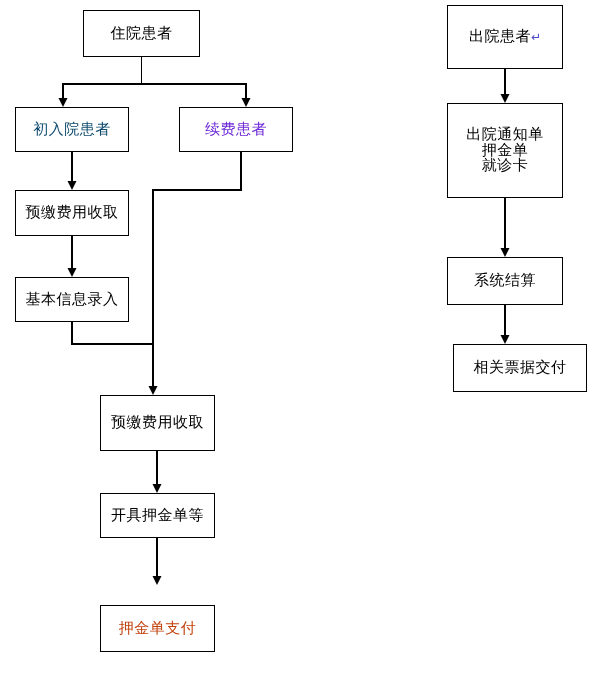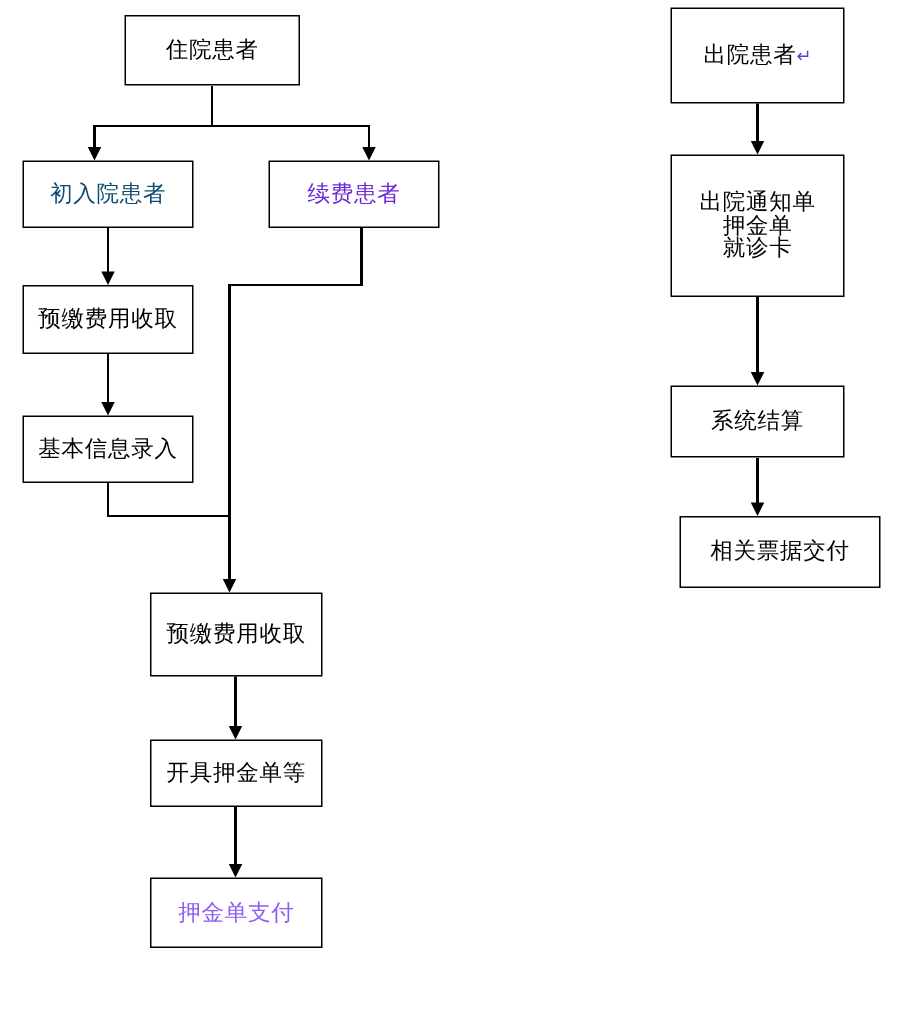--- a/index.html
+++ b/index.html
@@ -126,21 +126,21 @@
   </div>
 
   <div class="node" id="n-prepaid-fee" style="left: 100px; top: 395px; width: 115px; height: 56px; border-color: rgb(0, 0, 0); color: rgb(0, 0, 0); text-align: center;">
     <span class="line">预缴费用收取</span>
   </div>
 
   <div class="node" id="n-issue-deposit" style="left: 100px; top: 493px; width: 115px; height: 45px; border-color: rgb(0, 0, 0); color: rgb(0, 0, 0);">
     <span class="line">开具押金单等</span>
   </div>
 
-  <div class="node" id="n-deposit-payment" style="left: 100px; top: 585px; width: 115px; height: 47px; border-color: rgb(0, 0, 0); color: #8b5cf6;">
+  <div class="node" id="n-deposit-payment" style="left: 100px; top: 605px; width: 115px; height: 47px; border-color: rgb(0, 0, 0); color: #c2410c;">
     <span class="line">押金单支付</span>
   </div>
 
   <div class="node" id="n-discharge-patient" style="left: 447px; top: 5px; width: 116px; height: 64px; border-color: rgb(0, 0, 0); color: rgb(0, 0, 0);">
     <span class="line"><span>出院患者</span><span class="pilcrow">↵</span></span>
   </div>
 
   <div class="node" id="n-discharge-docs" style="left: 447px; top: 103px; width: 116px; height: 95px; border-color: rgb(0, 0, 0); color: rgb(0, 0, 0);">
     <span class="line">出院通知单</span>
     <span class="line">押金单</span>

